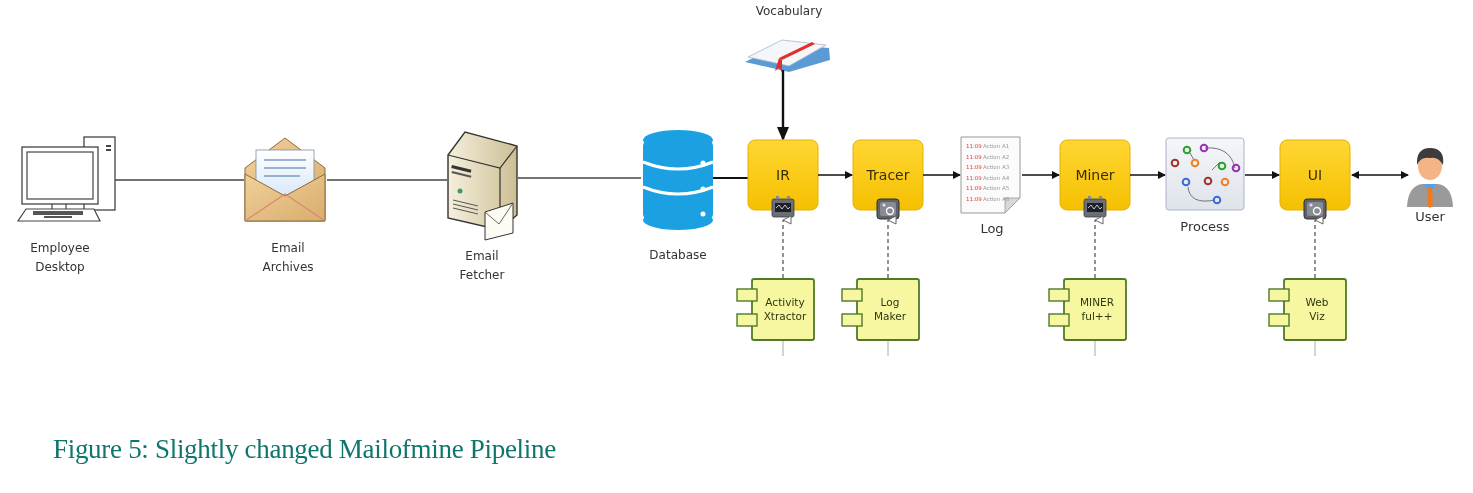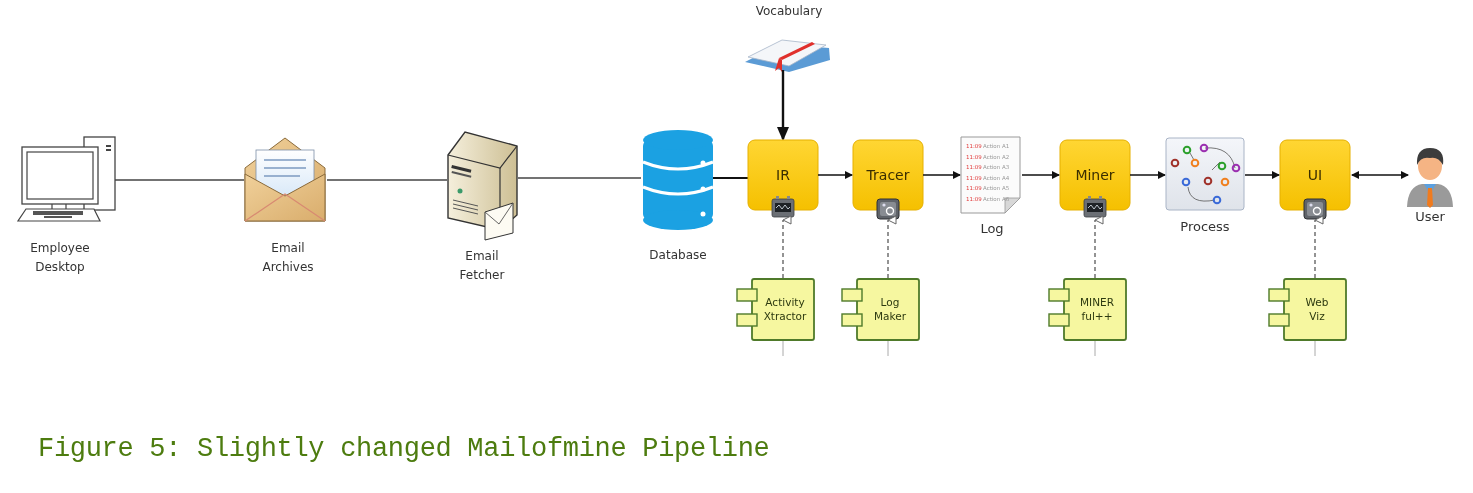--- a/index.html
+++ b/index.html
@@ -3,22 +3,22 @@
 <meta charset="utf-8">
 <style>
   html, body { margin: 0; padding: 0; background: #ffffff; }
   body { width: 1473px; height: 493px; position: relative; overflow: hidden;
          font-family: "DejaVu Sans", sans-serif; }
   #diagram { position: absolute; left: 0; top: 0; }
   .lbl { font-family: "DejaVu Sans", sans-serif; fill: #333333; font-size: 12px; text-anchor: middle; }
   .box-lbl { font-family: "DejaVu Sans", sans-serif; fill: #3a2e00; font-size: 14px; text-anchor: middle; font-weight: normal; }
   .comp-lbl { font-family: "DejaVu Sans", sans-serif; fill: #2d3a10; font-size: 10.5px; text-anchor: middle; }
   .big-lbl { font-family: "DejaVu Sans", sans-serif; fill: #333333; font-size: 13px; text-anchor: middle; }
-  #caption { position: absolute; left: 38px; top: 434px; font-family: Liberation Mono, monospace;
-             font-size: 27px; color: #4d7c0f; letter-spacing: -0.3px; }
+  #caption { position: absolute; left: 53px; top: 434px; font-family: Liberation Serif, serif;
+             font-size: 27px; color: #0f766e; letter-spacing: -0.3px; }
 </style>
 </head>
 <body>
 
 <svg id="diagram" width="1473" height="420" viewBox="0 0 1473 420" xmlns="http://www.w3.org/2000/svg">
   <defs>
     <marker id="arrowhead" markerWidth="8" markerHeight="8" refX="7" refY="4" orient="auto" markerUnits="userSpaceOnUse">
       <path d="M0,0 L8,4 L0,8 Z" fill="#111"></path>
     </marker>
     <marker id="arrowhead-start" markerWidth="8" markerHeight="8" refX="1" refY="4" orient="auto" markerUnits="userSpaceOnUse">

